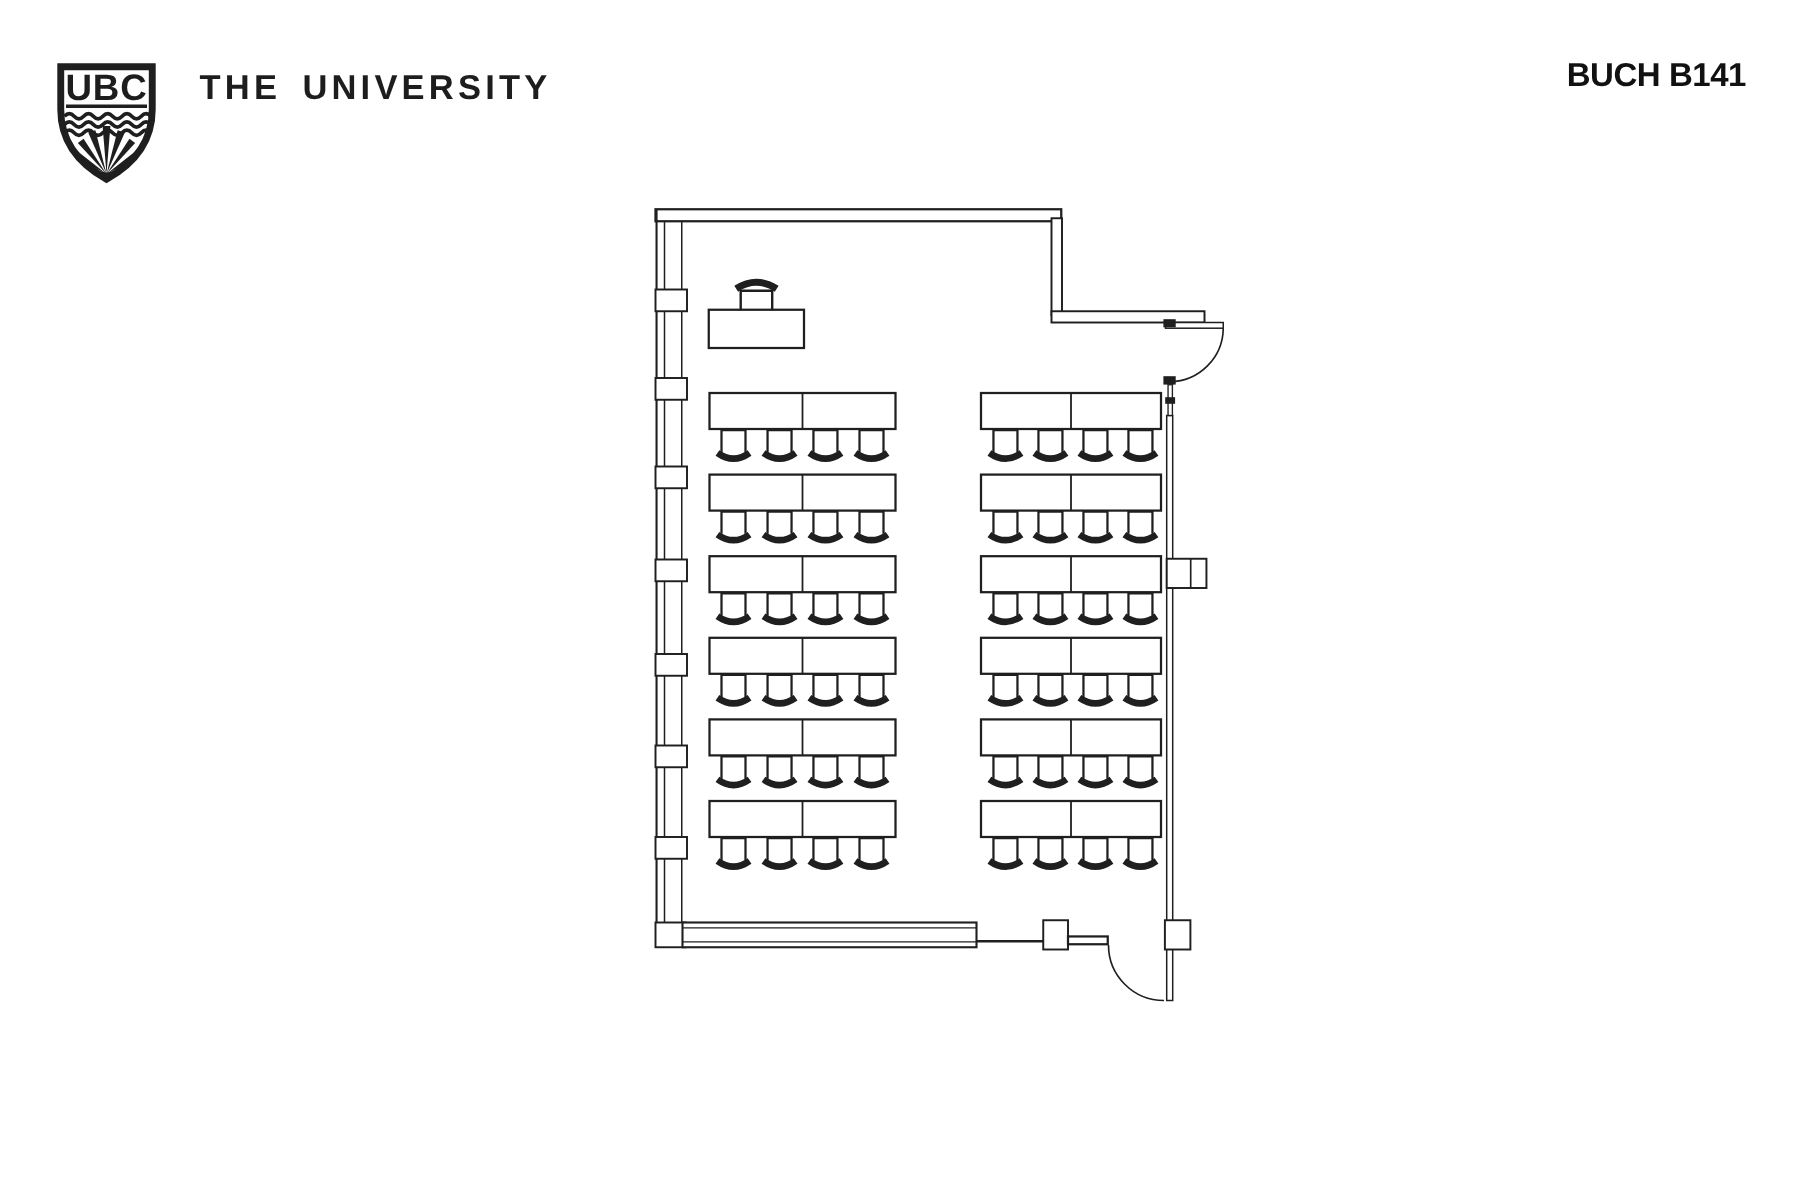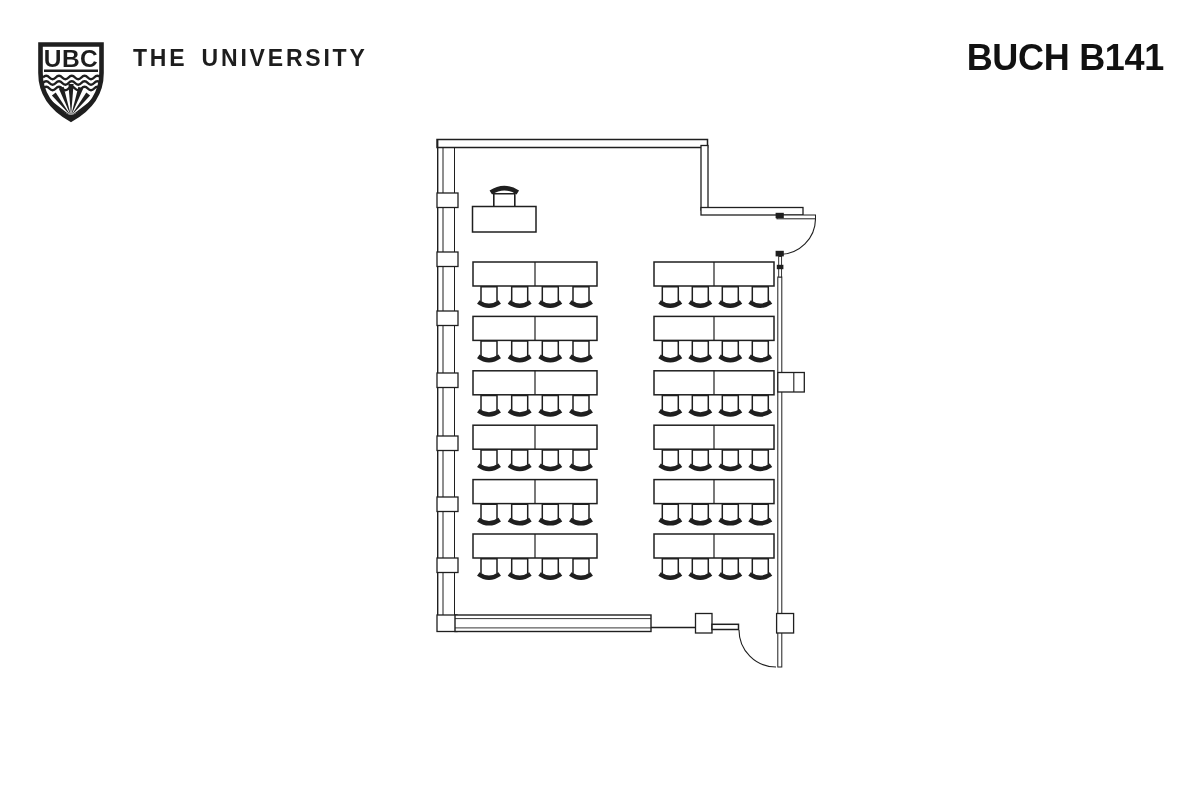--- a/index.html
+++ b/index.html
@@ -9,21 +9,21 @@
   .logo { position:absolute; left:37px; top:41px; width:68px; height:82px; }
 
   .wordmark { position:absolute; left:133px; top:41px; }
   .wordmark .line {
     font-weight:bold; font-size:23px; line-height:34px;
     letter-spacing:2.8px; word-spacing:5px; color:#1d1d1d; white-space:nowrap;
   }
 
   .room-title {
     position:absolute; right:36px; top:37px;
-    font-weight:bold; font-size:36px; letter-spacing:-0.3px; color:#111;
+    font-weight:bold; font-size:22px; letter-spacing:-0.3px; color:#111;
     white-space:nowrap;
   }
 
   .plan { position:absolute; left:420px; top:128px; width:410px; height:552px; }
 </style>
 </head>
 <body>
 
 <div>
 

